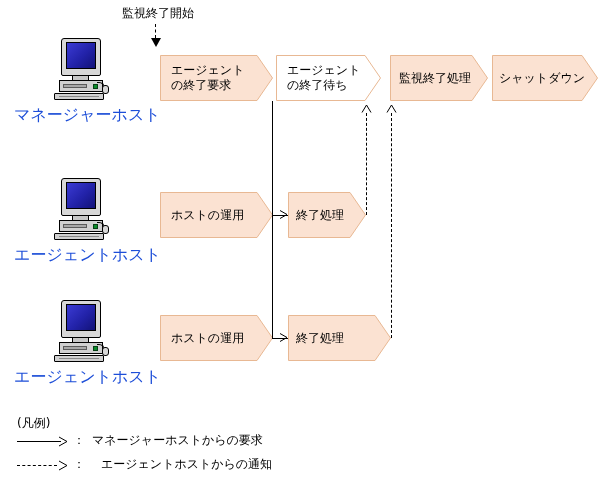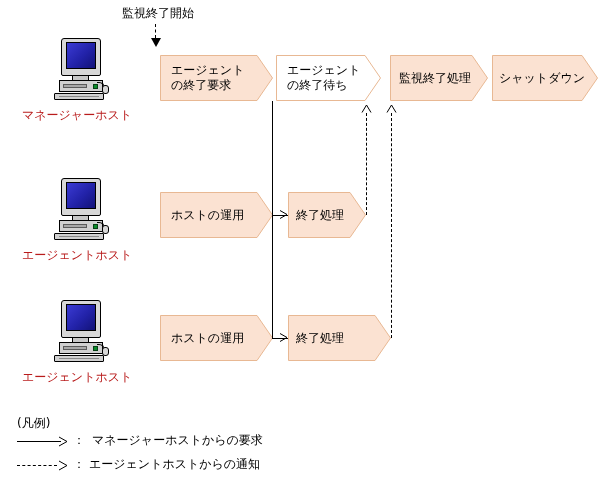--- a/index.html
+++ b/index.html
@@ -49,21 +49,21 @@
     position:absolute;left:50px;top:47px;width:7px;height:9px;
     background:#d8d8d8;border:1px solid #000;border-radius:3px;box-sizing:border-box;
   }
   .mouse-cord{
     position:absolute;left:45px;top:44px;width:8px;height:7px;
     border-top:1px solid #000;border-right:1px solid #000;
     border-radius:0 6px 0 0;box-sizing:border-box;
   }
 
   .host-label{
-    position:absolute;font-size:12px;line-height:14px;white-space:nowrap;color:#b91c1c;margin-left:8px;
+    position:absolute;font-size:16px;line-height:14px;white-space:nowrap;color:#1d4ed8;
   }
 
   
   .chev{
     position:absolute;box-sizing:border-box;
     display:flex;align-items:center;justify-content:flex-start;
     font-size:12px;line-height:15px;color:#000;
   }
   .chev .shape{
     position:absolute;left:0;top:0;width:100%;height:100%;
@@ -251,16 +251,16 @@
   </div>
 
   <div class="legend-row" style="left:17px;top:456px;">
     <span class="lg-dash">
       <span class="bar"></span>
       <svg style="position:absolute;left:40px;top:0px;width:11px;height:11px;" viewBox="0 0 11 11">
         <polyline points="2,1 10,5.5 2,10" fill="none" stroke="#000" stroke-width="1"></polyline>
       </svg>
     </span>
     <span class="lg-text">：</span>
-    <span class="lg-text" style="margin-left:4px;">エージェントホストからの通知</span>
+    <span class="lg-text" style="margin-left:16px;">エージェントホストからの通知</span>
   </div>
 
 </div>
 
 </body></html>

